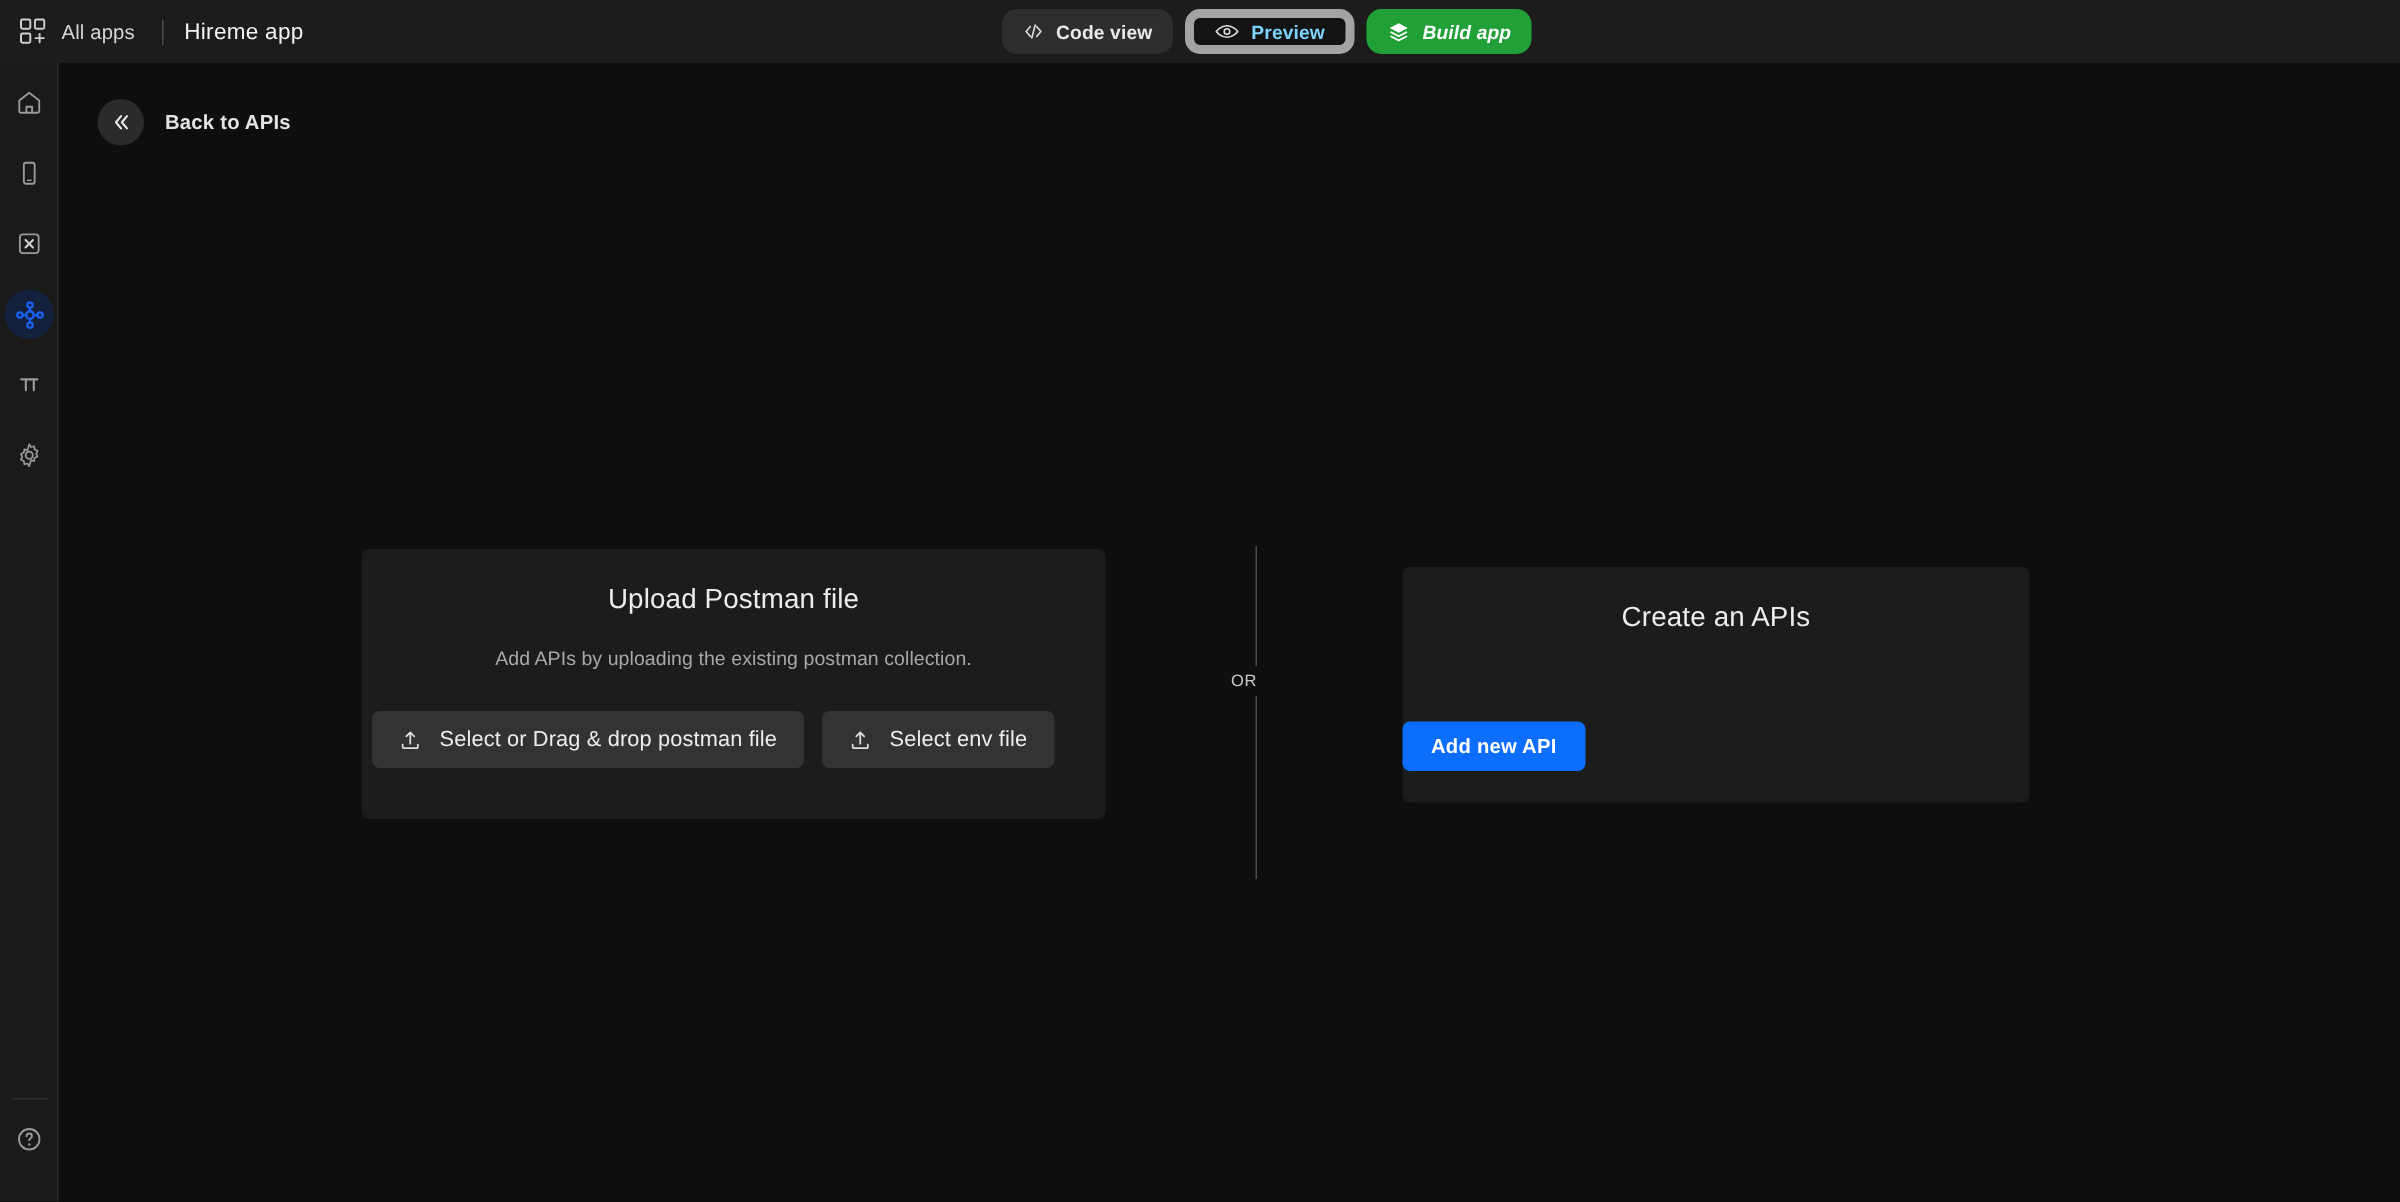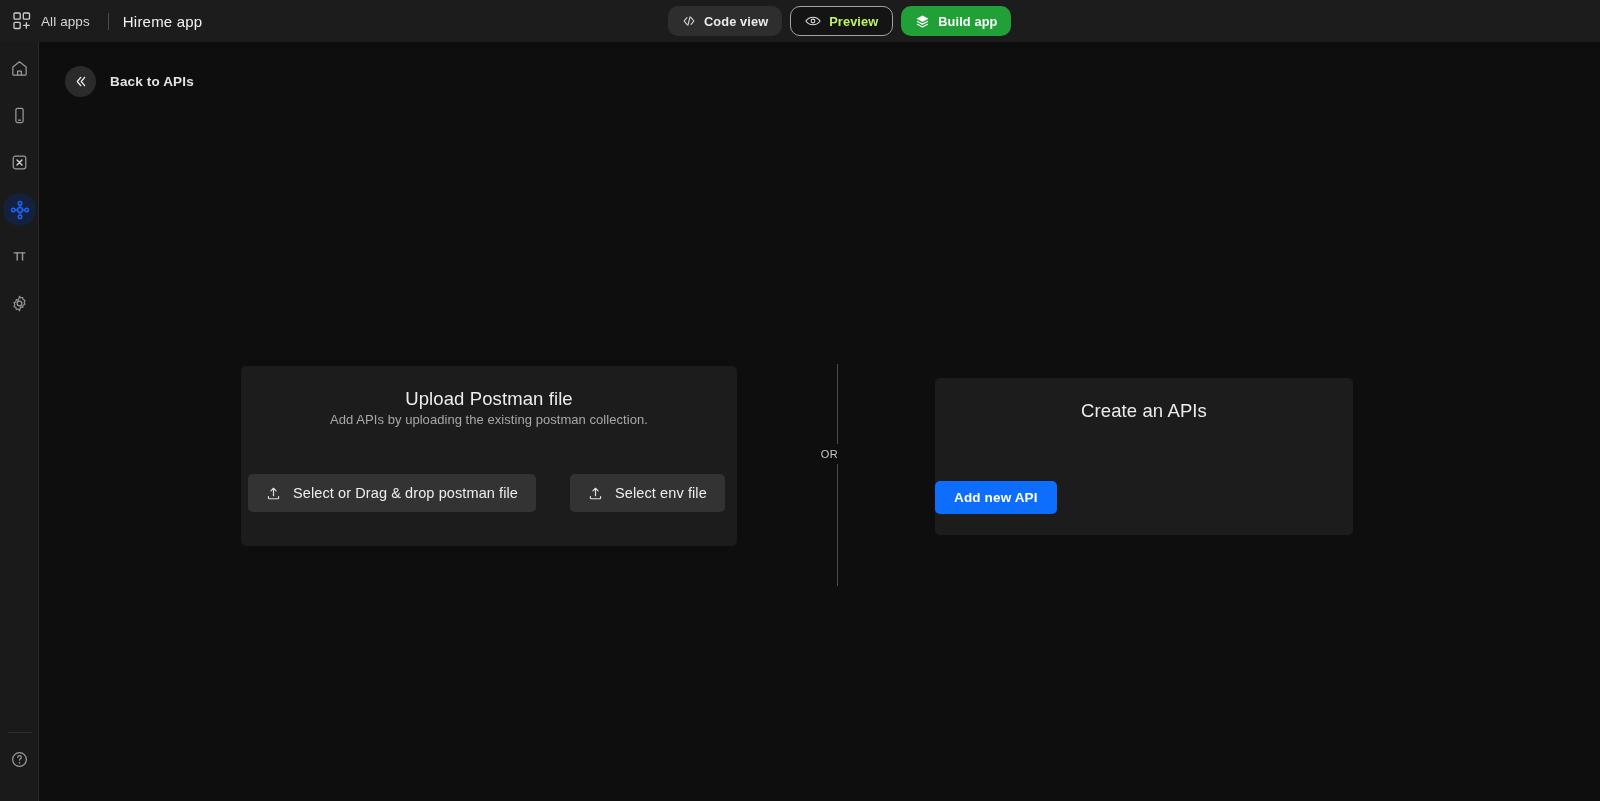--- a/index.html
+++ b/index.html
@@ -41,22 +41,22 @@
     display: flex; align-items: center; gap: 8px;
   }
   .tbtn {
     height: 30px; border-radius: 10px;
     display: flex; align-items: center; gap: 8px;
     padding: 0 14px; cursor: pointer; border: none;
     font-size: 12.8px; font-weight: bold; letter-spacing: .1px;
     font-family: "Liberation Sans", sans-serif;
   }
   .tbtn.codeview { background: #2e2e2e; color: #eaeaea; }
-  .tbtn.preview  { background: #141414; color: #bef264; border: 1px solid #a3a3a3; }
-  .tbtn.build    { background: #21a038; color: #ffffff; }
+  .tbtn.preview  { background: #141414; color: #7dd3fc; border: 6px solid #a3a3a3; }
+  .tbtn.build    { background: #21a038; color: #ffffff; font-style: italic; }
   .tbtn svg { display: block; flex: 0 0 auto; }
 
   
   .rail {
     position: absolute; top: 42px; left: 0;
     width: 39px; height: 759px;
     background: #1a1a1a;
     border-right: 1px solid #2a2a2a;
   }
   .rail-item {
@@ -116,27 +116,27 @@
   .card-title {
     text-align: center; color: #ececec;
     font-size: 18.5px; letter-spacing: .1px;
   }
   .card-sub {
     text-align: center; color: #a8a8a8;
     font-size: 13px; line-height: 17px;
     letter-spacing: .05px;
   }
   .card-upload .card-title { margin-top: 22px; }
-  .card-upload .card-sub { margin-top: 1px; padding: 0 70px; }
+  .card-upload .card-sub { margin-top: 20px; padding: 0 70px; }
   .card-create .card-title { margin-top: 22px; }
   .card-create .card-sub { margin-top: 9px; padding: 0 45px; }
 
   .upload-buttons {
     position: absolute; left: 7px; top: 108px;
-    display: flex; gap: 34px;
+    display: flex; gap: 12px;
   }
   .ubtn {
     height: 38px; border-radius: 5px;
     background: #333333; color: #ededed;
     display: flex; align-items: center; justify-content: center;
     gap: 12px; padding: 0 18px; cursor: pointer; border: none;
     font-size: 14.5px; letter-spacing: .1px;
     font-family: "Liberation Sans", sans-serif;
   }
   .ubtn svg { display: block; flex: 0 0 auto; }

